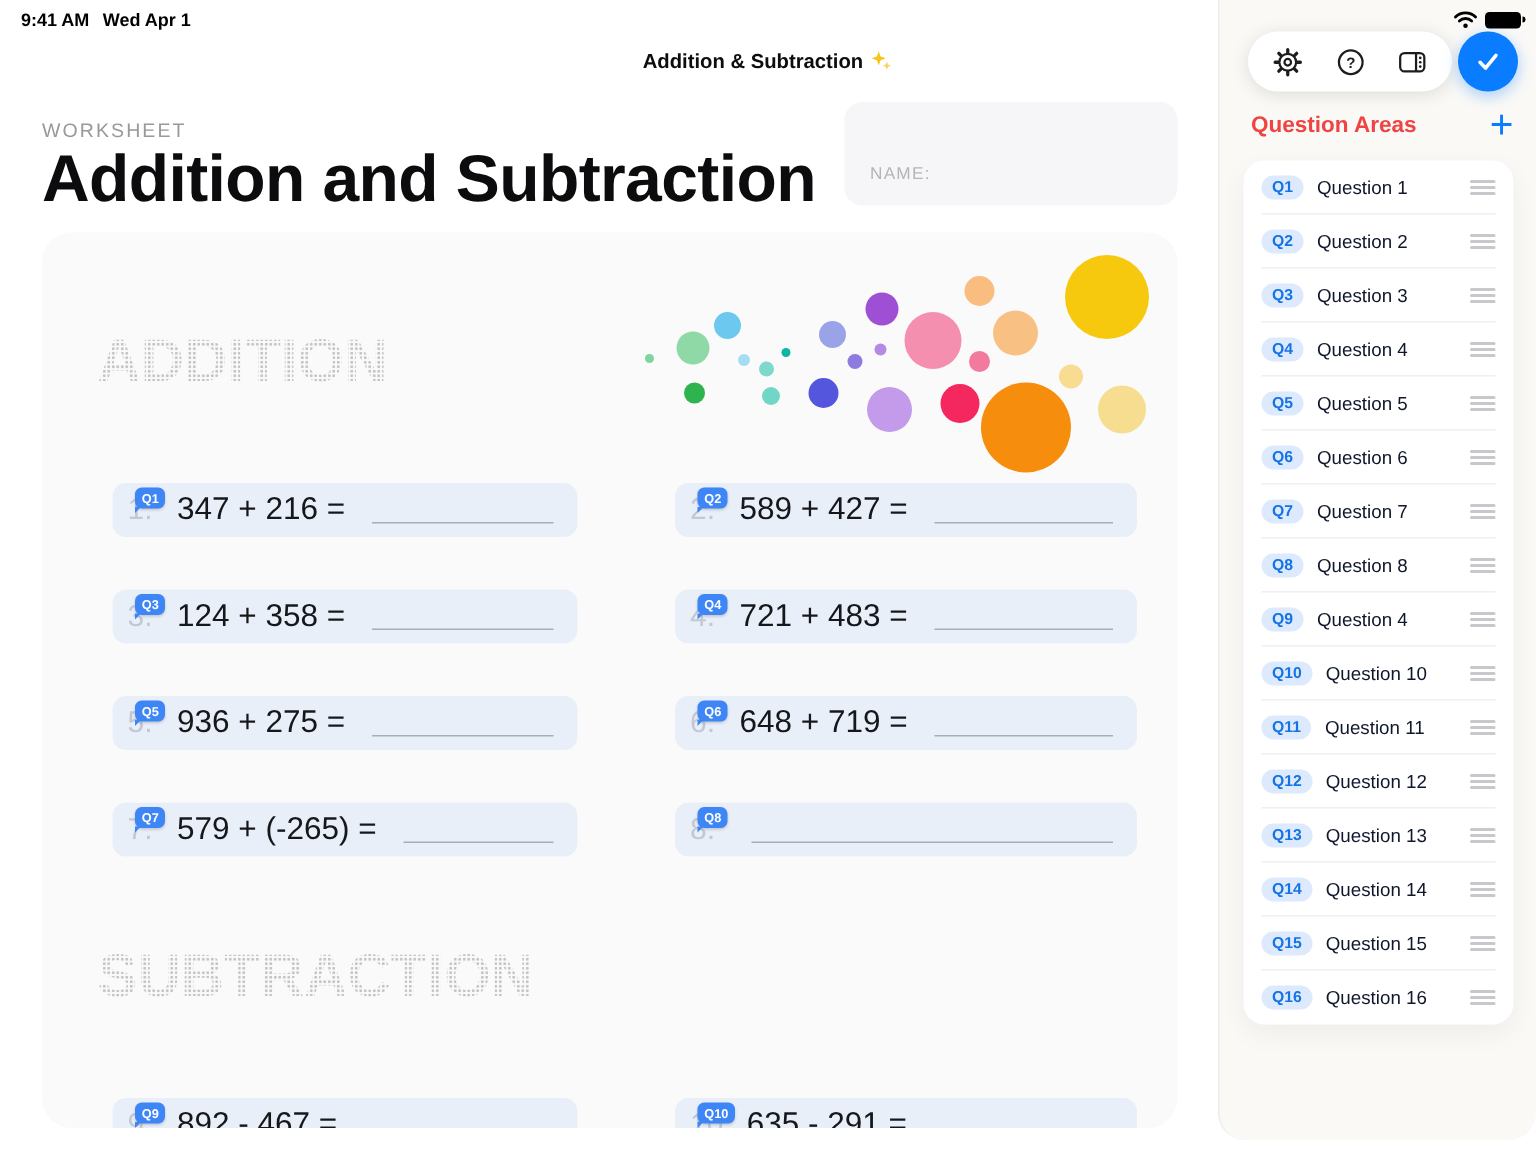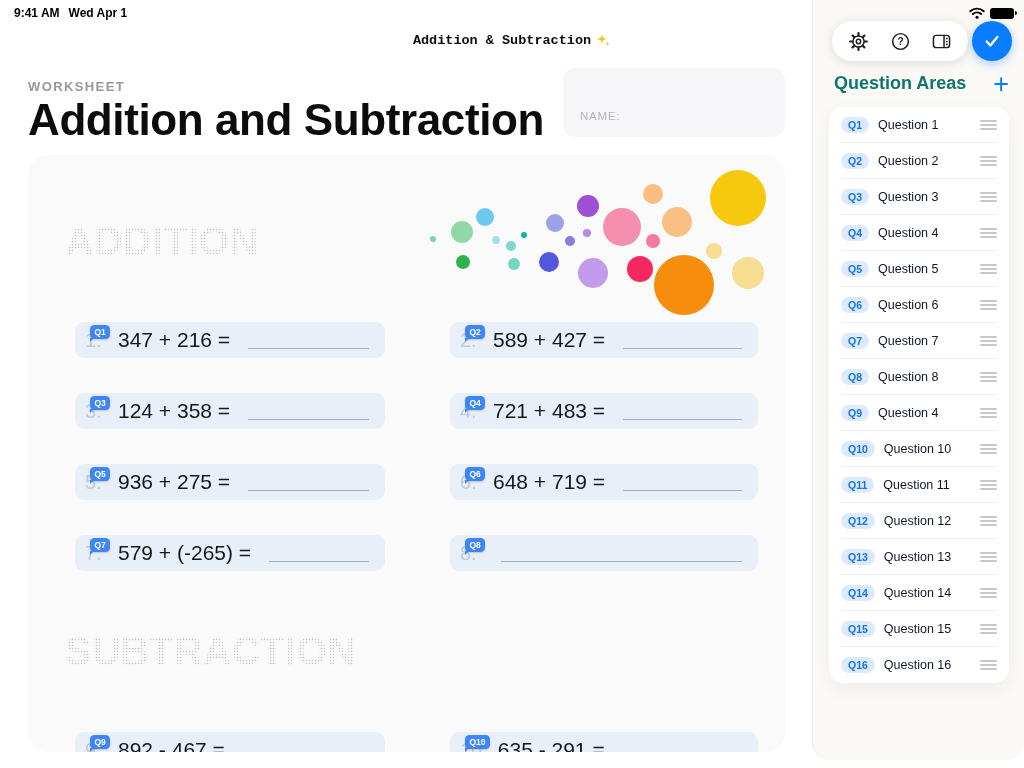--- a/index.html
+++ b/index.html
@@ -8,30 +8,30 @@
     font-family:"Liberation Sans", sans-serif;
     background:#fff; position:relative; overflow:hidden; color:#111;
   }
   
   .status-left { position:absolute; left:14px; top:6px; font-size:12px; font-weight:600; color:#000; }
   .status-left .date { margin-left:9px; }
   .status-icons { position:absolute; right:10px; top:7px; display:flex; align-items:center; gap:5px; z-index:9; }
   .battery { position:relative; width:24px; height:11px; background:#000; border-radius:3px; }
   .battery::after { content:""; position:absolute; right:-3px; top:3.3px; width:2px; height:4.4px; background:#000; border-radius:0 2px 2px 0; }
   
-  .nav-title { position:absolute; top:33px; left:0; width:1024px; display:flex; justify-content:center; align-items:center; gap:5px; font-size:13.5px; font-weight:700; color:#0d0d0f;font-family:Liberation Mono, monospace; }
+  .nav-title { position:absolute; top:33px; left:0; width:1024px; display:flex; justify-content:center; align-items:center; gap:5px; font-size:13.5px; font-weight:700; color:#0d0d0f; }
   
   .toolbar { position:absolute; top:21px; left:832px; width:136px; height:40px; background:#fff; border-radius:20px;
     box-shadow:0 2px 12px rgba(0,0,0,.12); display:flex; align-items:center; justify-content:space-evenly; z-index:10; }
   .tool-btn { width:30px; height:30px; display:flex; align-items:center; justify-content:center; cursor:pointer; background:none; border:none; }
   .confirm-btn { position:absolute; top:21px; left:972px; width:40px; height:40px; border-radius:50%;
     background:var(--accent,#0a7cff); display:flex; align-items:center; justify-content:center; border:none;
     box-shadow:0 3px 10px rgba(10,124,255,.35); z-index:10; cursor:pointer; }
   
-  .eyebrow { position:absolute; top:79px; left:28px; font-size:13px; font-weight:700; letter-spacing:1.4px; color:#98989d; }
+  .eyebrow { position:absolute; top:79px; left:28px; font-size:13px; font-weight:400; letter-spacing:1.4px; color:#98989d; }
   .doc-title { position:absolute; top:95px; left:28px; font-size:44px; font-weight:700; letter-spacing:-0.4px; color:#0c0c0e; }
   .name-box { position:absolute; top:68px; left:563px; width:222px; height:69px; background:#f6f6f8; border-radius:12px; }
   .name-label { position:absolute; left:17px; bottom:15px; font-size:11.5px; font-weight:500; letter-spacing:0.8px; color:#b4b4ba; }
   
   .worksheet-card { position:absolute; top:155px; left:28px; width:757px; height:597px; background:#fafafa; border-radius:20px; overflow:hidden; }
   .bubbles { position:absolute; inset:0; pointer-events:none; }
   .bubble { position:absolute; border-radius:50%; }
   .ws-heading { margin:52px 0 0 37px; font-size:40px; line-height:57px; font-weight:700; width:max-content;
     color:transparent;
     background-image:radial-gradient(circle,#c3c3c3 0.8px, rgba(0,0,0,0) 1.05px);
@@ -44,21 +44,21 @@
   .q-badge { position:absolute; left:15px; top:3px; background:var(--badge,#3e86f6); color:#fff; font-size:8.5px; font-weight:700;
     padding:2.5px 4.5px; border-radius:4.5px; line-height:1; box-shadow:0 1px 2px rgba(0,0,0,.18); }
   .q-badge::after { content:""; position:absolute; left:0; bottom:-3.5px; width:0; height:0;
     border-top:4px solid var(--badge,#3e86f6); border-right:4.5px solid transparent; }
   .expr { font-size:21px; color:#15171a; margin-left:10px; white-space:nowrap; }
   .answer-line { flex:1; height:0; border-bottom:1.5px solid #a7aeb9; margin-left:18px; align-self:flex-end; margin-bottom:9px; }
   
   .sidebar { position:absolute; top:0; left:812px; width:212px; height:760px; background:#faf9f6;
     border-left:1px solid #ebebeb; border-radius:0 0 18px 18px; }
   .sidebar-header { position:absolute; top:73px; left:21px; right:15px; display:flex; justify-content:space-between; align-items:center; }
-  .sidebar-title { font-size:18px; font-weight:700; color:#0f766e; }
+  .sidebar-title { font-size:15px; font-weight:700; color:#ef4444; }
   .add-btn { font-size:27px; font-weight:300; color:var(--accent,#0a7cff); background:none; border:none; line-height:20px; cursor:pointer; }
   .qa-card { position:absolute; top:107px; left:16px; width:180px; background:#fff; border-radius:14px;
     box-shadow:0 6px 18px rgba(0,0,0,.05); overflow:hidden; }
   .qa-row { position:relative; height:36px; display:flex; align-items:center; padding:0 12px; }
   .qa-row:not(:last-child)::after { content:""; position:absolute; left:12px; right:12px; bottom:0; height:1px; background:#efeff1; }
   .qa-badge { background:var(--qa-badge-bg,#ddeafd); color:var(--qa-badge-text,#1473e6); font-size:10.5px; font-weight:700;
     padding:3px 7px; border-radius:20px; min-width:14px; text-align:center; line-height:1; }
   .qa-label { font-size:12.5px; color:#0f172a; margin-left:9px; flex:1; }
   .qa-handle { display:flex; flex-direction:column; gap:2.6px; cursor:grab; }
   .qa-handle i { display:block; width:17px; height:1.6px; background:#c8c8cc; border-radius:1px; }

